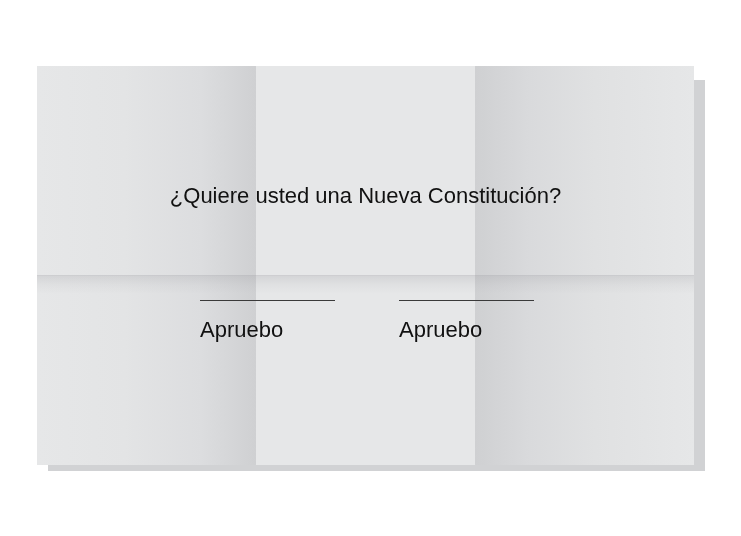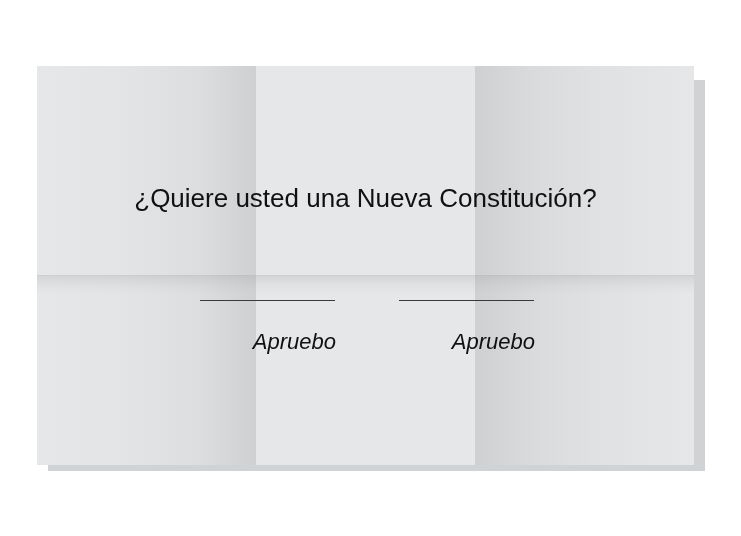--- a/index.html
+++ b/index.html
@@ -66,42 +66,41 @@
       width: 100%;
       height: 1px;
       background: rgba(160,160,165,0.35);
     }
     .question {
       position: absolute;
       left: 0;
       top: 117px;
       width: 657px;
       text-align: center;
-      font-size: 26px;
+      font-size: 22px;
       color: #111111;
       letter-spacing: 0px;
     }
     .option {
       position: absolute;
       top: 234px;
       width: 136px;
     }
     .option-apruebo { left: 163px; }
     .option-rechazo { left: 362px; }
     .sign-line {
       height: 1px;
       background: #3a3a3a;
       width: 135px;
     }
     .option-label {
-      margin-top: 28px;
-      text-align: right;
+      margin-top: 16px;
+      text-align: left;
       font-size: 22px;
       color: #111111;
-      font-style: italic;
     }
   </style>
 </head>
 <body>
 
 <div class="shadow"></div>
 
 <div class="paper">
   <div class="panel panel-left"></div>
   <div class="panel panel-mid"></div>

